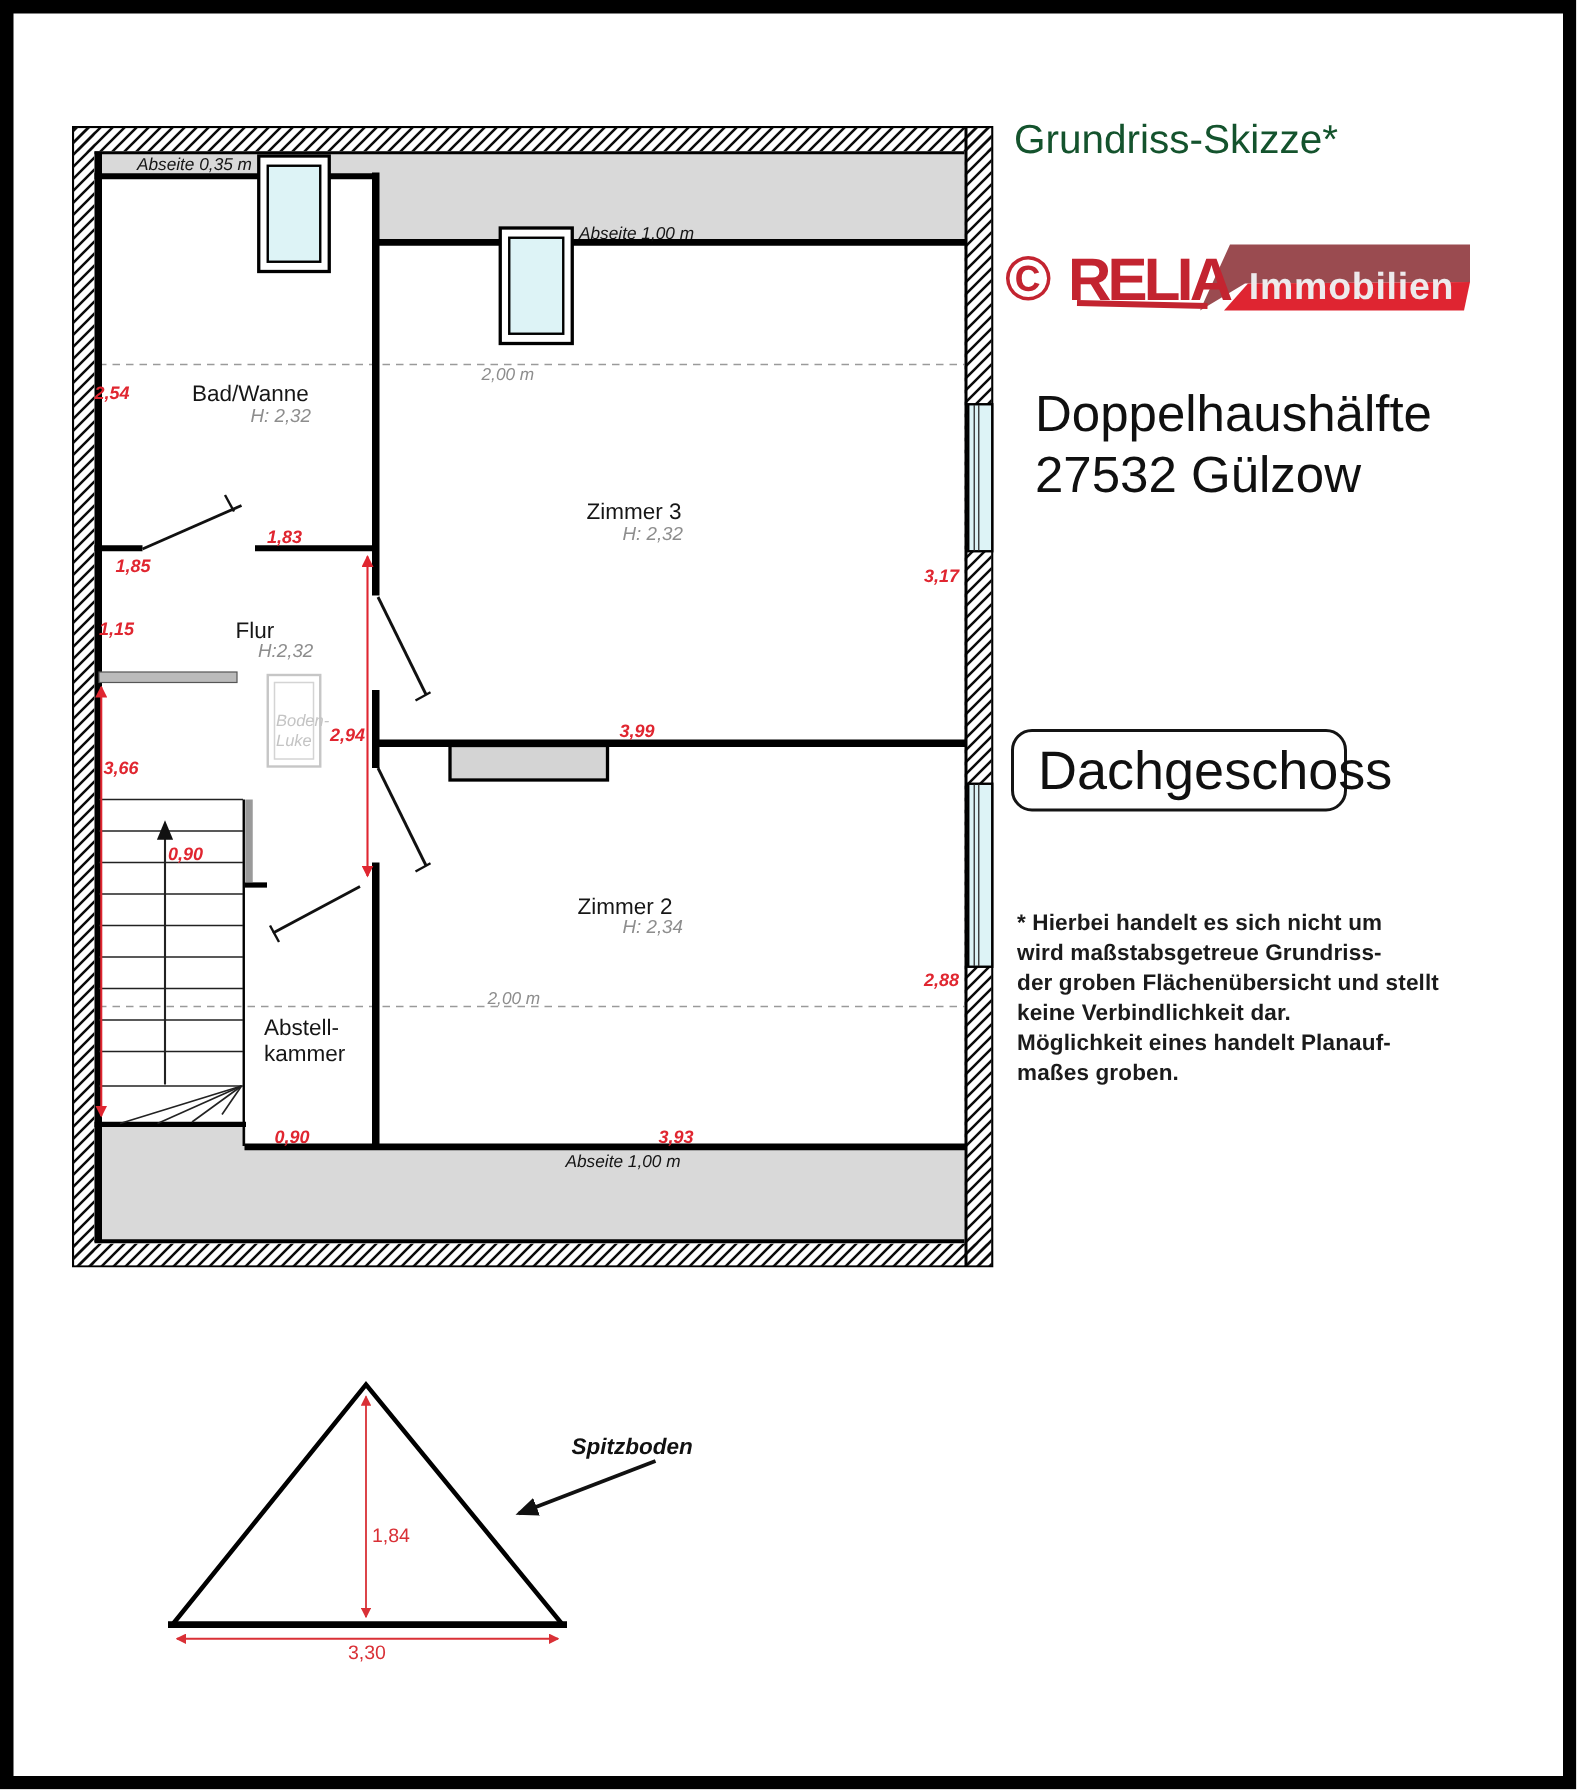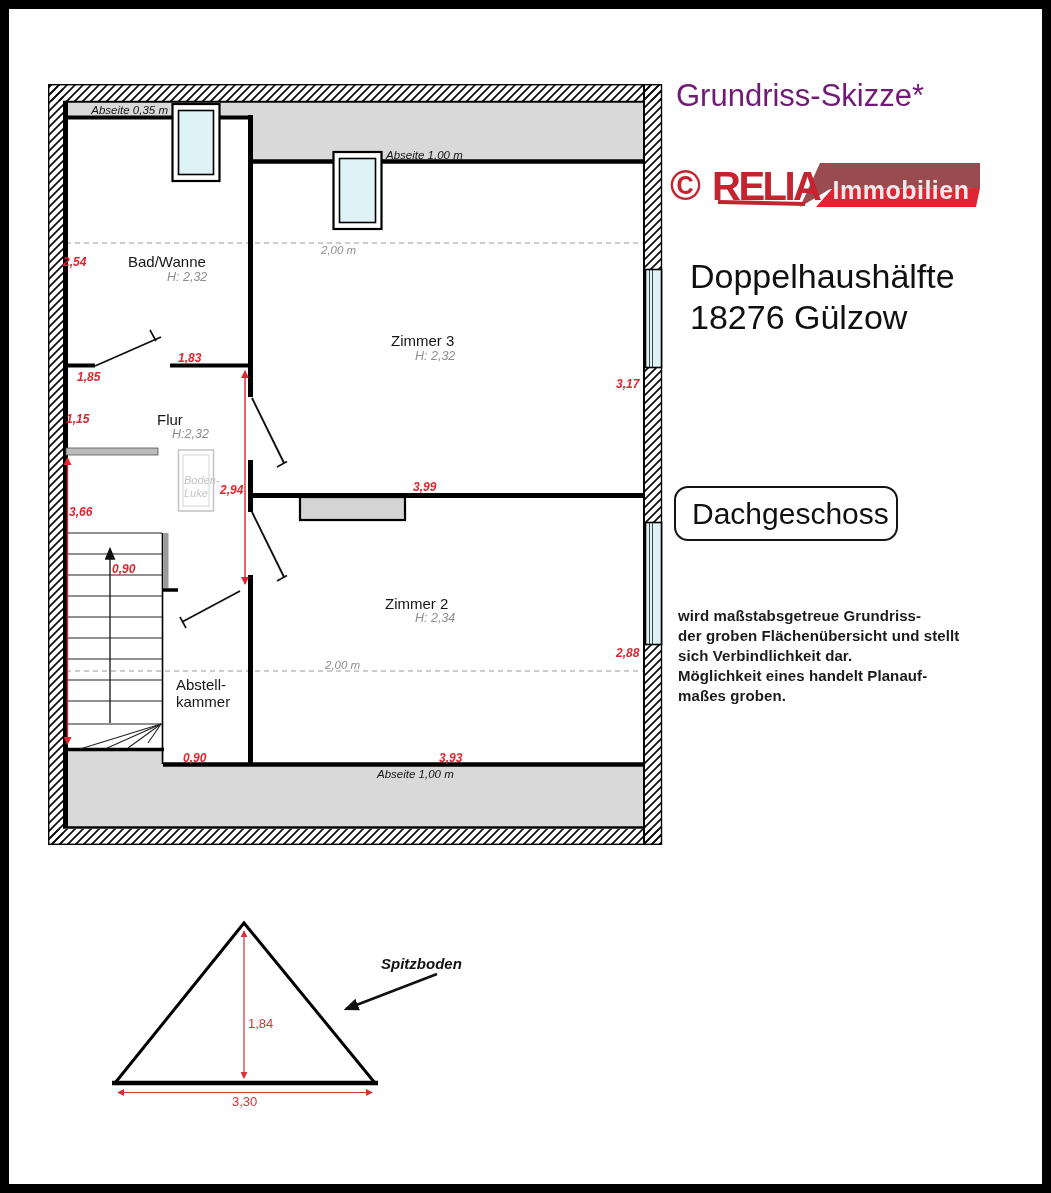--- a/index.html
+++ b/index.html
@@ -11,25 +11,25 @@
   
   .room-name{font-size:15px;fill:#161616;}
   .room-h{font-size:12.5px;font-style:italic;fill:#8d8d8d;}
   .dim{font-size:12px;font-style:italic;font-weight:bold;fill:#e02630;}
   .abseite{font-size:11.5px;font-style:italic;fill:#151515;}
   .depth{font-size:11.5px;font-style:italic;fill:#8d8d8d;}
   .luke{font-size:11px;font-style:italic;fill:#c4c4c4;}
   .tri-dim{font-size:13px;fill:#d93036;}
   .spitz-label{font-size:15px;font-style:italic;font-weight:bold;fill:#111;}
   
-  #page-title{left:676px;top:78px;font-size:31px;color:#701a75;}
+  #page-title{left:676px;top:78px;font-size:27px;color:#14532d;}
   #property-block{left:690px;top:256px;font-size:34px;line-height:41px;color:#101010;}
   #floor-badge{left:674px;top:486px;width:224px;height:55px;border:2.5px solid #141414;
                border-radius:14px;box-sizing:border-box;display:flex;align-items:center;
-               padding-left:16px;font-size:30px;color:#101010;background:#fff;}
+               padding-left:16px;font-size:36px;color:#101010;background:#fff;}
   #disclaimer{left:678px;top:606px;width:300px;font-size:15px;font-weight:bold;
               line-height:19.9px;color:#1b1b1b;letter-spacing:0.1px;}
 </style>
 </head>
 <body>
 
 <div id="canvas">
 
   <svg class="abs" style="left:48px;top:84px;" width="615" height="761" viewBox="48 84 615 761">
     <defs>
@@ -183,31 +183,32 @@
     <polygon points="152,7 312,7 312,32 162,33 132,51" fill="#9a4b50"></polygon>
     <polygon points="164,33 312,32 308,51 148,51" fill="#df2531"></polygon>
     <text x="2" y="44" font-size="42" font-weight="bold" fill="#c32430">©</text>
     <text x="44" y="44" font-size="40" font-weight="bold" fill="#c32430" letter-spacing="-2.5">RELIA</text>
     <path d="M50,46 L137,48" stroke="#c32430" stroke-width="4" fill="none"></path>
     <text x="233" y="43" text-anchor="middle" font-size="25" font-weight="bold" fill="#edeaec" letter-spacing="0.5">Immobilien</text>
   </svg>
 
   <div class="abs" id="property-block">
     <div>Doppelhaushälfte</div>
-    <div>18276 Gülzow</div>
+    <div>27532 Gülzow</div>
   </div>
 
   <div class="abs" id="floor-badge">
     <span>Dachgeschoss</span>
   </div>
 
   <div class="abs" id="disclaimer">
+    <div>* Hierbei handelt es sich nicht um</div>
     <div>wird maßstabsgetreue Grundriss-</div>
     <div>der groben Flächenübersicht und stellt</div>
-    <div>sich Verbindlichkeit dar.</div>
+    <div>keine Verbindlichkeit dar.</div>
     <div>Möglichkeit eines handelt Planauf-</div>
     <div>maßes groben.</div>
   </div>
 
   <svg class="abs" style="left:60px;top:900px;" width="440" height="230" viewBox="60 900 440 230">
     <defs>
       <marker id="mRed2" viewBox="0 0 8 8" refX="7" refY="4" markerWidth="7" markerHeight="7" markerUnits="userSpaceOnUse" orient="auto-start-reverse">
         <path d="M0,0 L8,4 L0,8 z" fill="#d93036"></path>
       </marker>
       <marker id="mBlk2" viewBox="0 0 12 10" refX="10" refY="5" markerWidth="15" markerHeight="13" markerUnits="userSpaceOnUse" orient="auto">

